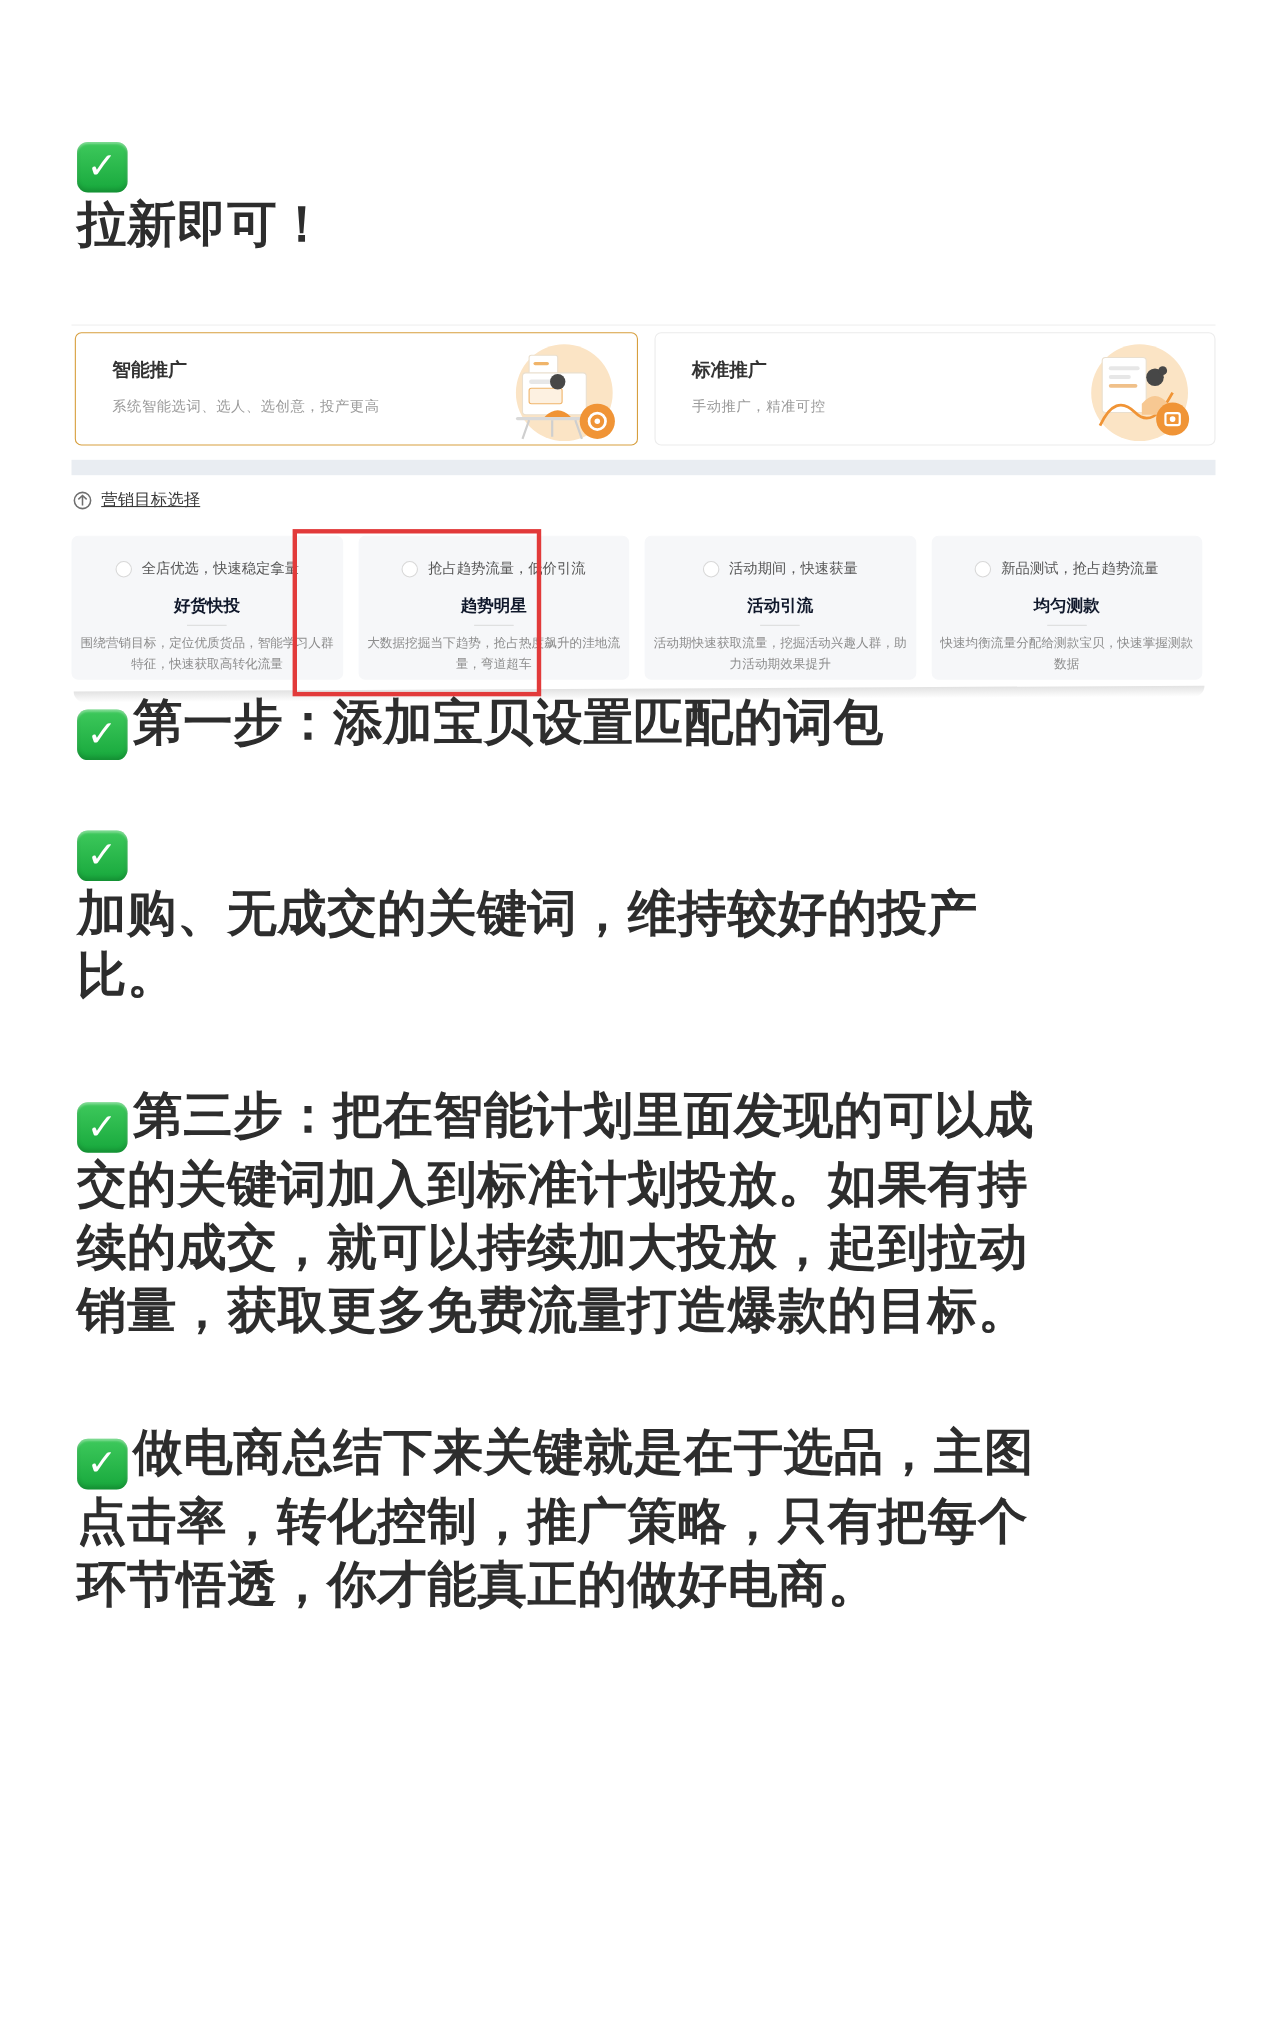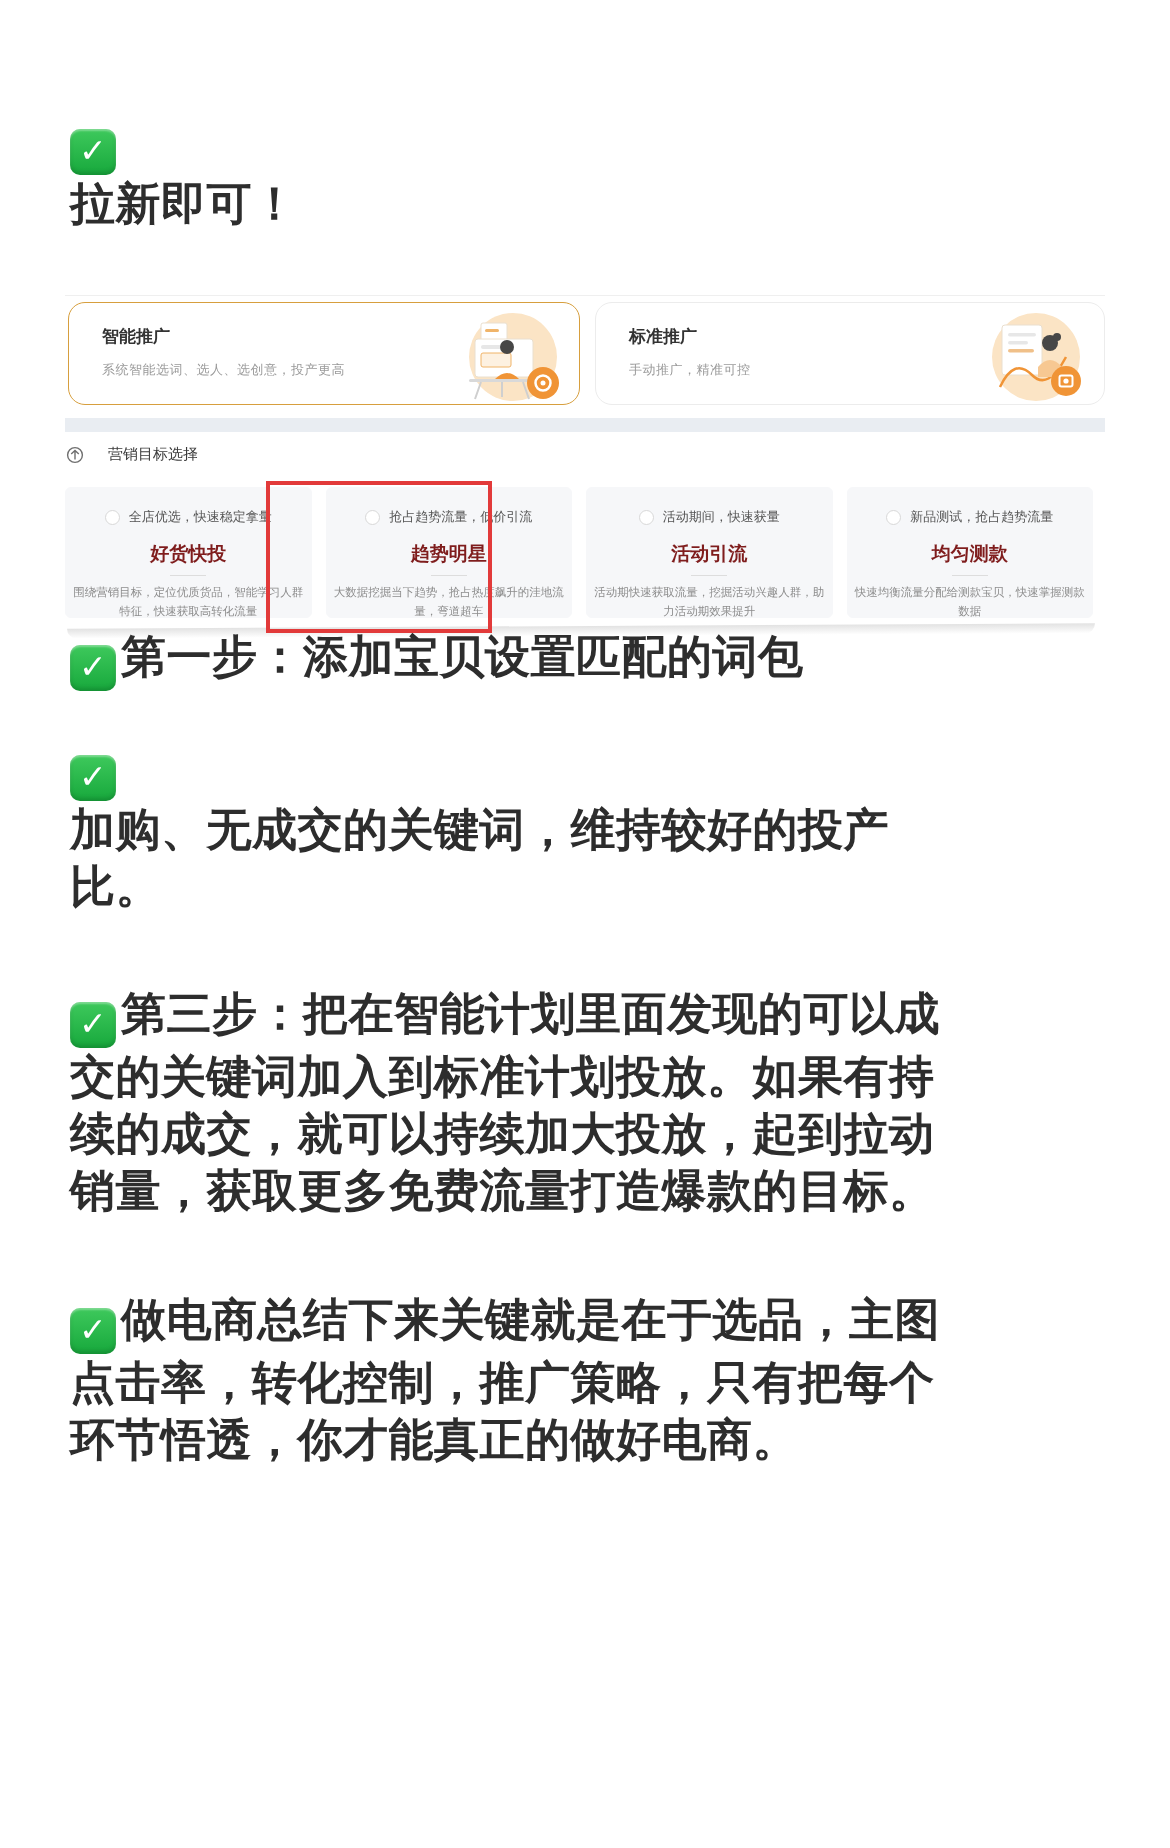--- a/index.html
+++ b/index.html
@@ -13,39 +13,39 @@
          box-shadow:inset 0 -3px 4px rgba(0,0,0,.15), inset 0 2px 2px rgba(255,255,255,.35);}
   .emoji .tick{color:#fff;font-size:33px;font-weight:700;line-height:1;transform:translateY(-1px);}
 
   
   .shot{position:absolute;left:65px;top:295px;width:1040px;height:346px;background:#fff;}
   .shot-topline{position:absolute;left:0;top:0;width:100%;height:1px;background:#efefef;}
   .shot-shadow{position:absolute;left:2px;top:331px;width:1028px;height:10px;
                background:linear-gradient(180deg,rgba(110,110,110,.20),rgba(255,255,255,0));
                transform:rotate(-0.3deg);border-radius:0 0 10px 10px;}
 
-  .ptype{position:absolute;top:7px;height:103px;background:#fff;border-radius:17px;box-sizing:border-box;}
+  .ptype{position:absolute;top:7px;height:103px;background:#fff;border-radius:6px;box-sizing:border-box;}
   .ptype.smart{left:3px;width:512px;border:1px solid #d79f3e;}
   .ptype.std{left:530px;width:510px;border:1px solid #ececec;}
   .ptype .t{position:absolute;left:33px;top:22px;font-size:17px;font-weight:700;color:#333;}
   .ptype .sub{position:absolute;left:33px;top:58px;font-size:13px;color:#9a9a9a;letter-spacing:.5px;}
   .illu{position:absolute;right:12px;top:6px;width:116px;height:94px;}
 
   .band{position:absolute;left:0;top:123px;width:1040px;height:14px;background:#e9edf2;}
 
-  .goalhead{position:absolute;left:1px;top:150px;display:flex;align-items:center;gap:24px;font-size:15px;color:#3a3a3a;}
+  .goalhead{position:absolute;left:1px;top:150px;display:flex;align-items:center;gap:8px;font-size:15px;color:#3a3a3a;text-decoration:underline;}
 
   .goals{position:absolute;left:0;top:192px;width:1028px;display:flex;gap:14px;}
   .goal{flex:1 1 0;height:131px;background:#f6f7f9;border:1px solid #f6f7f9;border-radius:6px;box-sizing:border-box;overflow:hidden;}
   .goal.sel{background:#fdf3e6;border-color:#e9b26a;}
   .radiorow{display:flex;align-items:center;justify-content:center;gap:9px;margin-top:20px;}
   .radio{width:15px;height:15px;border-radius:50%;background:#fff;border:1px solid #d8d8d8;box-sizing:border-box;flex:0 0 auto;}
   .radio.on{border:4.5px solid #e8820c;}
   .radiolabel{font-size:13px;color:#555;}
-  .goal .t{margin-top:15px;text-align:center;font-size:19px;font-weight:700;color:#7f1d1d;}
+  .goal .t{margin-top:15px;text-align:center;font-size:15px;font-weight:700;color:#0f172a;}
   .goal .div{width:36px;height:1px;background:#ddd;margin:8px auto 7px;}
   .goal .desc{font-size:11.5px;color:#8d8d8d;line-height:19px;text-align:center;padding:0 5px;}
 
   .redbox{position:absolute;left:201px;top:186px;width:218px;height:144px;border:4px solid #e23a3a;z-index:5;}
 </style>
 </head>
 <body>
 
 <div class="para" style="top:112px">
   <div class="pline">

